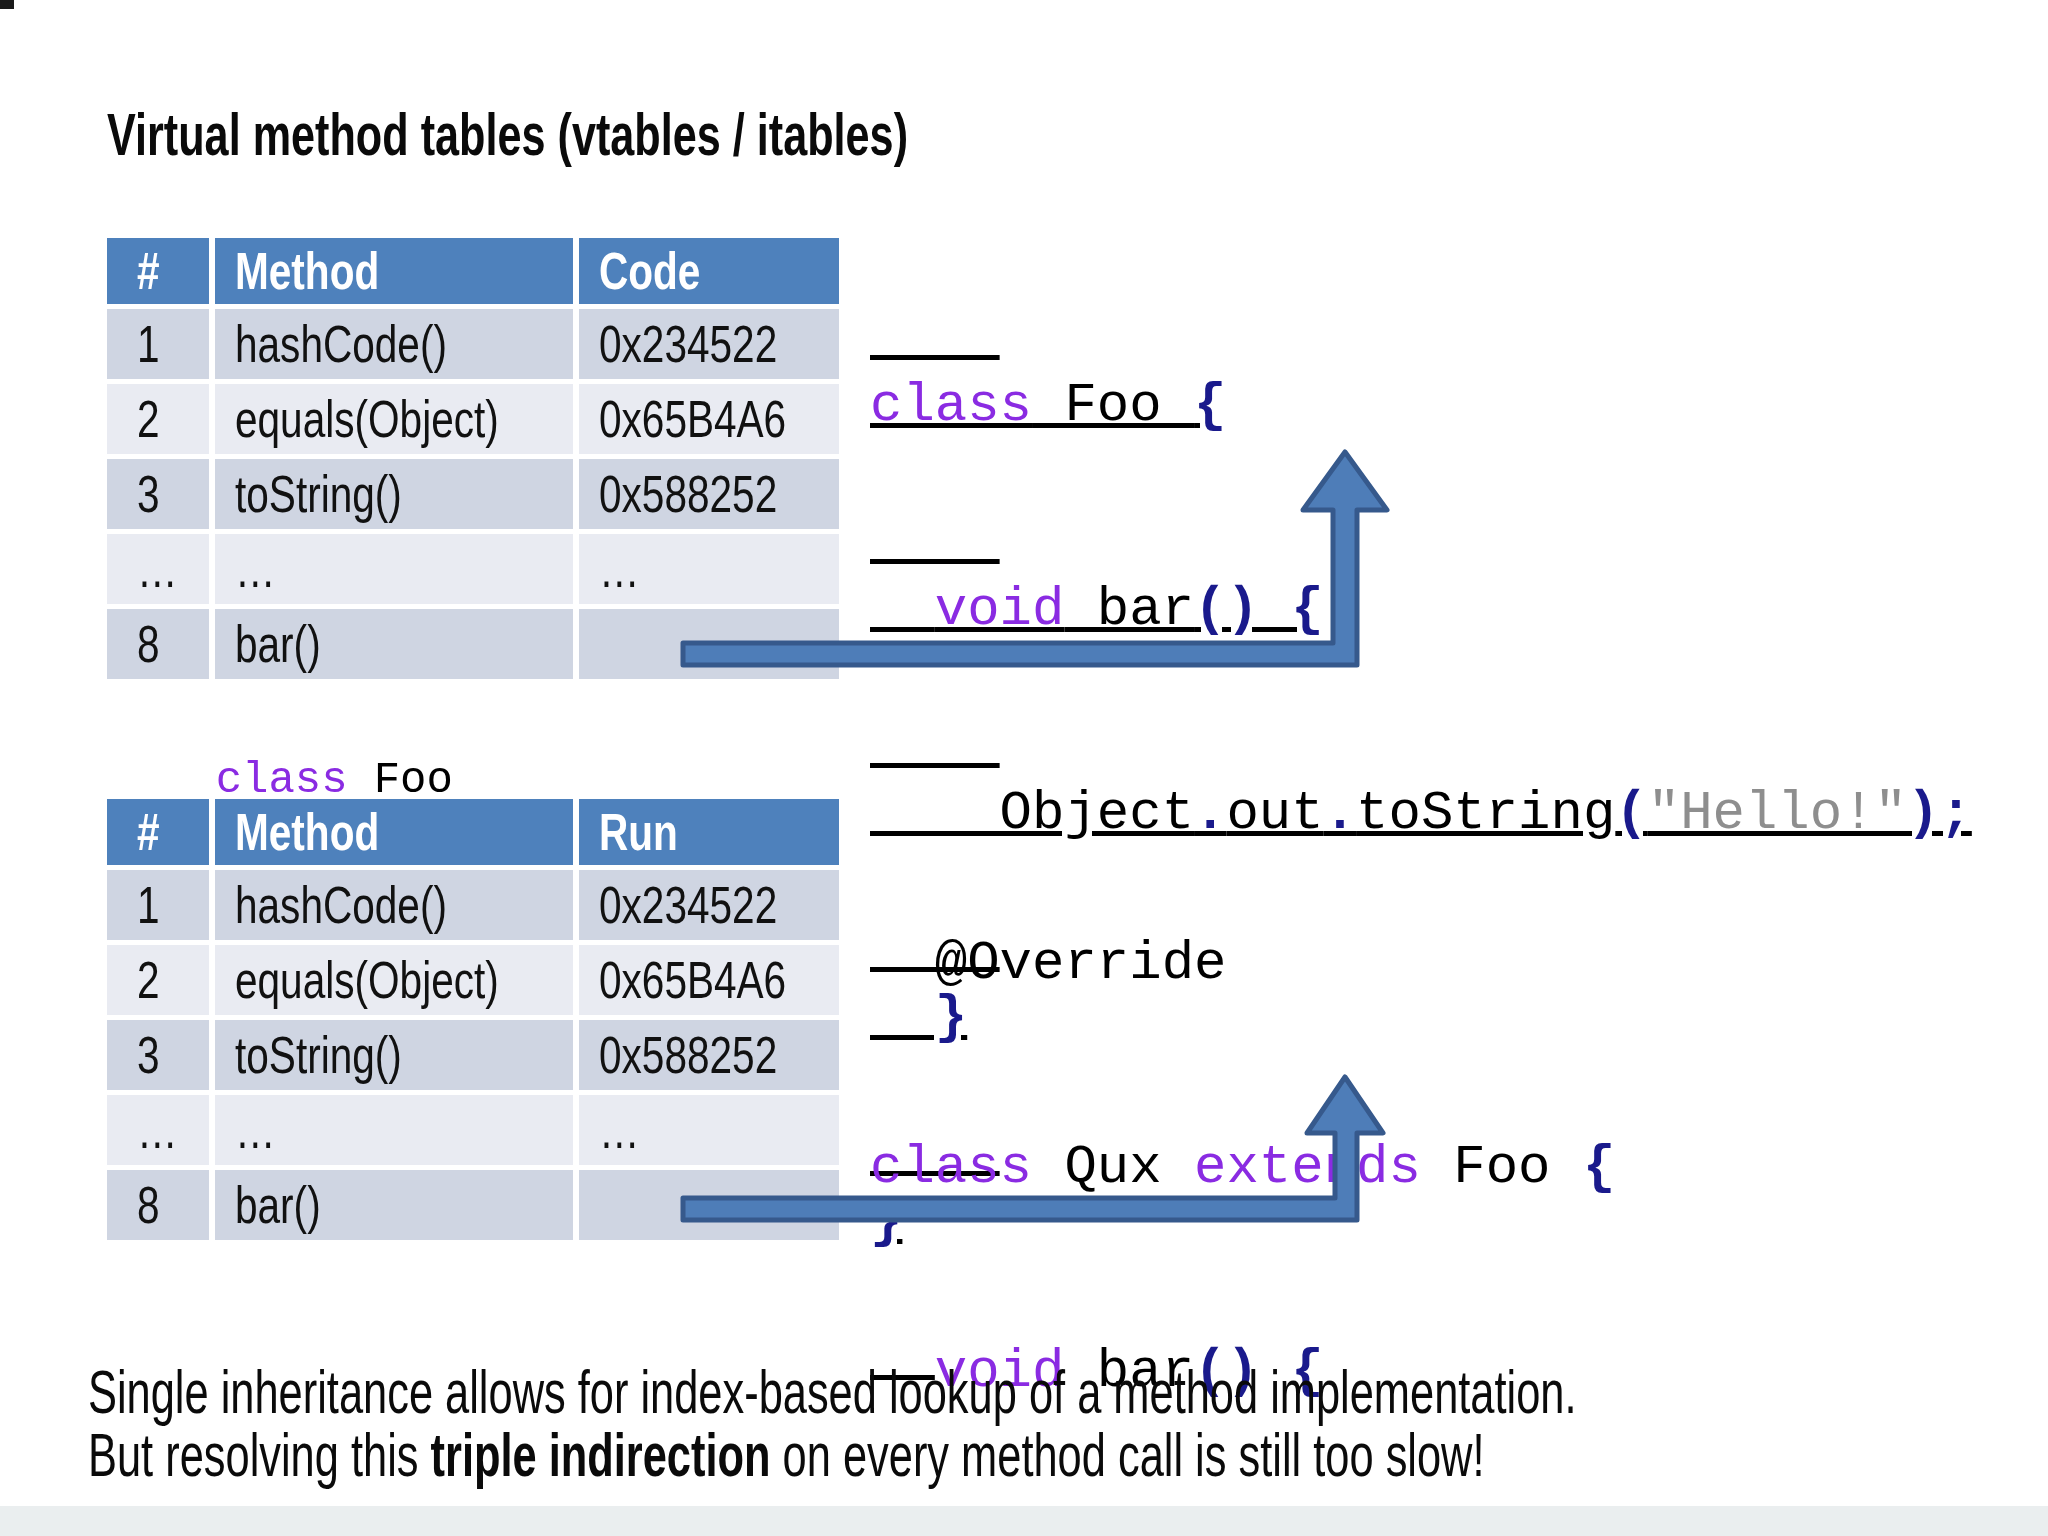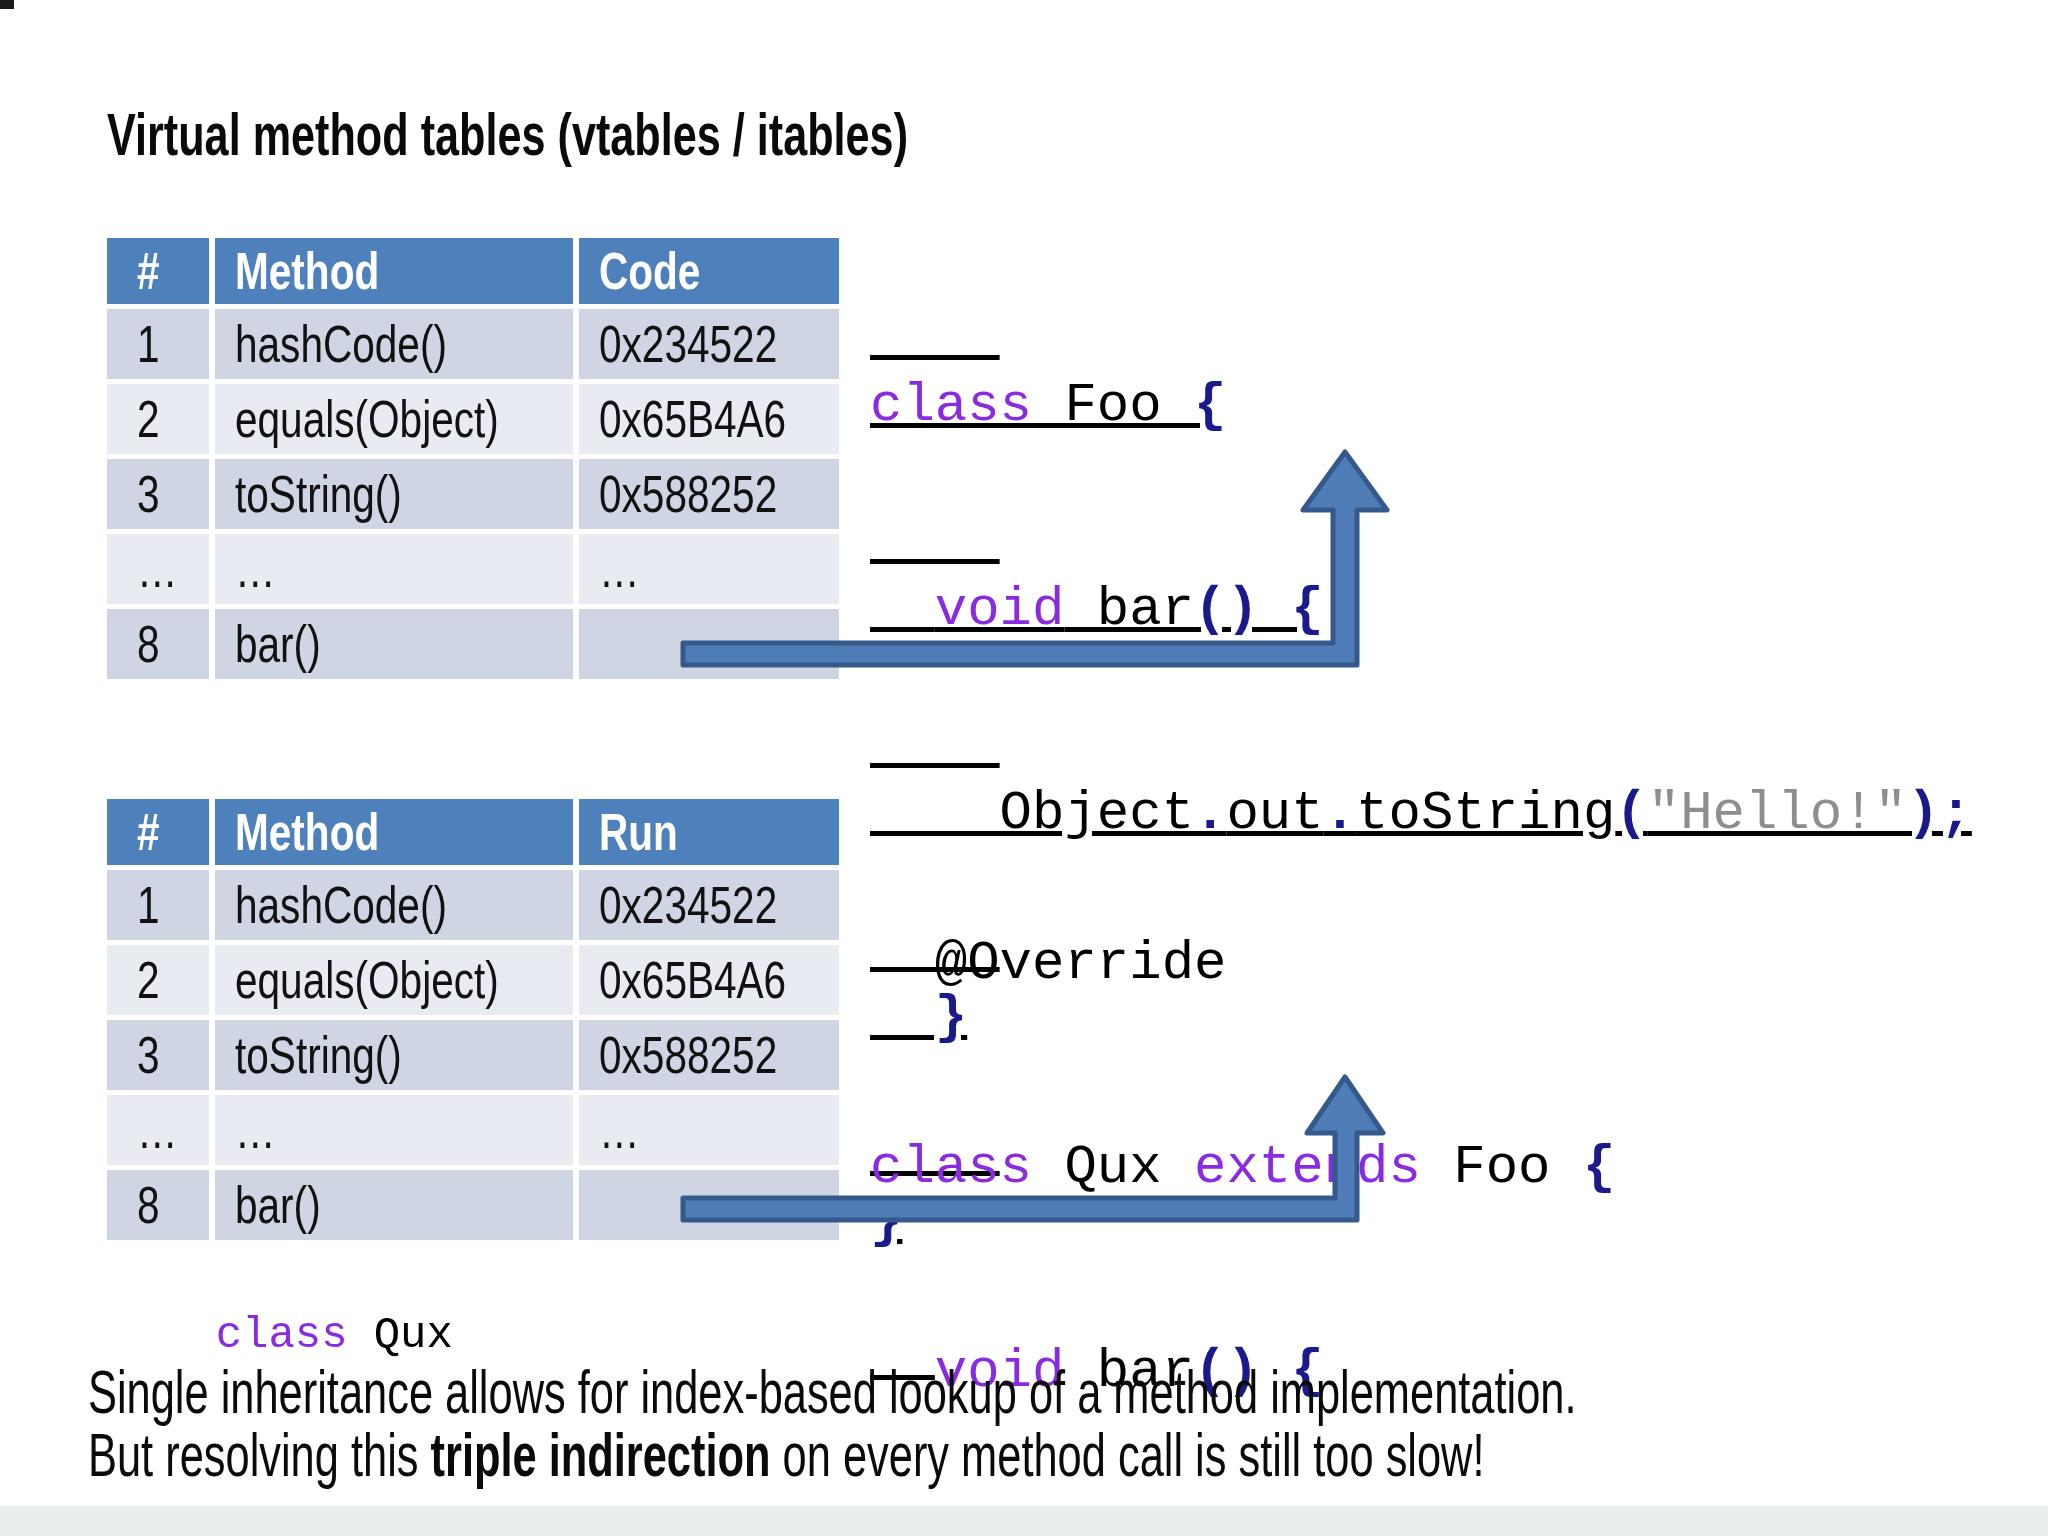--- a/index.html
+++ b/index.html
@@ -90,20 +90,23 @@
       </tr>
       <tr class="dark">
         <td><span class="cn">8</span></td>
         <td><span class="cn">bar()</span></td>
         <td><span class="cn"></span></td>
       </tr>
     </tbody>
       </table>
   </div>
 
+  <div class="mlabel" style="top:702px;">
+    <span class="kw">class</span><span class="mname">Foo</span>
+  </div>
 
   <div class="code" style="top:236px;text-decoration:underline;">
     <div><span class="kw">class</span><span> Foo </span><span class="pc">{</span></div>
     <div><span>  </span><span class="kw">void</span><span> bar</span><span class="pc">() {</span></div>
     <div><span>    Object</span><span class="pc">.</span><span>out</span><span class="pc">.</span><span>toString</span><span class="pc">(</span><span class="str">"Hello!"</span><span class="pc">);</span></div>
     <div><span class="pc">  }</span></div>
     <div><span class="pc">}</span></div>
   </div>
 
   <div class="vt-wrap" style="top:794px;">
@@ -141,23 +144,20 @@
       </tr>
       <tr class="dark">
         <td><span class="cn">8</span></td>
         <td><span class="cn">bar()</span></td>
         <td><span class="cn"></span></td>
       </tr>
     </tbody>
       </table>
   </div>
 
-  <div class="mlabel" style="top:1257px;">
-    <span class="kw">class</span><span class="mname">Qux</span>
-  </div>
 
   <div class="code" style="top:794px;">
     <div><span>  @Override</span></div>
     <div><span class="kw">class</span><span> Qux </span><span class="kw">extends</span><span> Foo </span><span class="pc">{</span></div>
     <div><span>  </span><span class="kw">void</span><span> bar</span><span class="pc">() {</span></div>
     
     
     
   </div>
 

